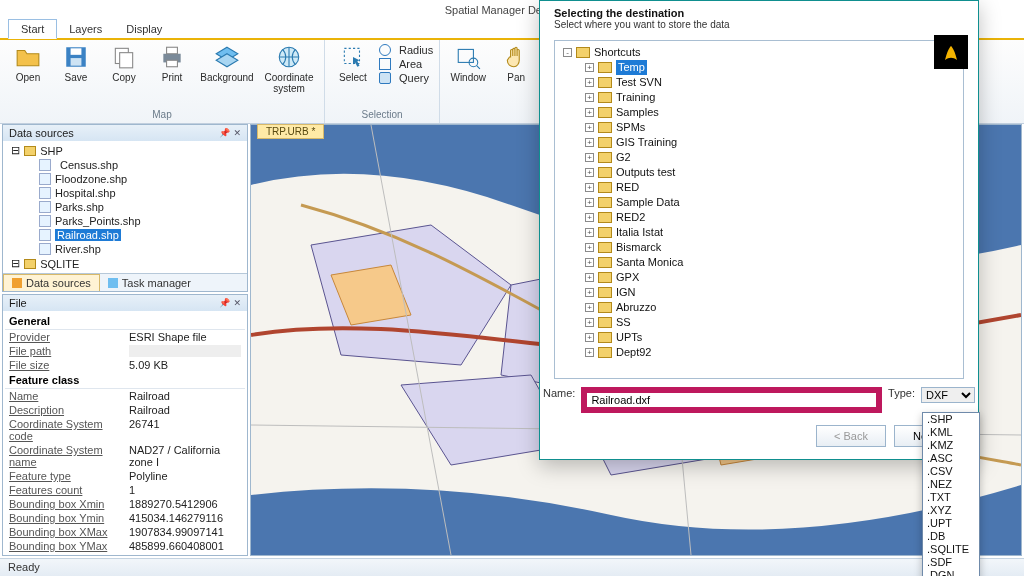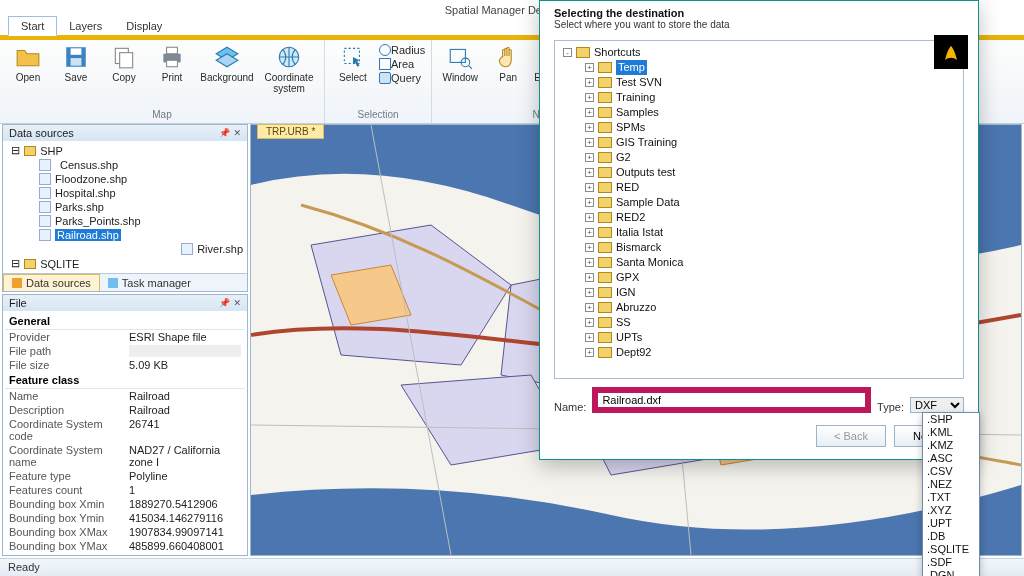--- a/index.html
+++ b/index.html
@@ -1,33 +1,33 @@
 <!DOCTYPE html>
 <html><head>
 <meta charset="utf-8">
 <style>
   * { box-sizing: border-box; margin: 0; padding: 0; font-family: "Segoe UI", Tahoma, sans-serif; font-size: 11px; }
   body { width: 1024px; height: 576px; overflow: hidden; background: #fff; position: relative; }
 
   
   .main-titlebar { height: 20px; background: #fff; display: flex; align-items: center; justify-content: center; color: #444; }
   
-  .ribbon-tabs { height: 20px; display: flex; align-items: flex-end; padding: 0 8px; border-bottom: 5px solid #eab308; }
+  .ribbon-tabs { height: 20px; display: flex; align-items: flex-end; padding: 0 8px; border-bottom: 2px solid #eab308; }
   .ribbon-tab { padding: 3px 12px; color: #333; }
   .ribbon-tab.active { background: #fff; border: 1px solid #9abfe3; border-bottom: 1px solid #fff; position: relative; top: 1px; }
   
   .ribbon { height: 84px; background: linear-gradient(#fdfdfd,#f0f4f8); border-bottom: 1px solid #c1cfde; display: flex; }
   .ribbon-group { display: flex; flex-direction: column; align-items: center; border-right: 1px solid #d0dce8; padding: 2px 6px; }
   .ribbon-group .items { flex: 1; display: flex; align-items: flex-start; gap: 4px; }
   .ribbon-btn { display: flex; flex-direction: column; align-items: center; justify-content: flex-start; width: 44px; padding-top: 2px; color: #165a9c; cursor: default; }
   .ribbon-btn .ico { width: 26px; height: 26px; display: flex; align-items: center; justify-content: center; }
   .ribbon-btn .lbl { font-size: 10px; text-align: center; line-height: 1.1; margin-top: 2px; color: #2a2a2a; }
   .ribbon-btn.disabled { opacity: .45; }
   .ribbon-small-col { display:flex; flex-direction:column; gap:2px; padding-top:2px;}
-  .ribbon-small { display:flex; align-items:center; gap:0; color:#2a2a2a; font-size:10px;}
+  .ribbon-small { display:flex; align-items:center; gap:8px; color:#2a2a2a; font-size:10px;}
   .ribbon-small .dot{width:12px;height:12px;border:1px solid #2f7abf;border-radius:50%; }
   .ribbon-group .caption { font-size: 10px; color: #6b7b8a; padding: 1px 0; }
 
   
   .workspace { position: absolute; top: 124px; left: 0; right: 0; bottom: 18px; display: flex; }
   .left-col { width: 250px; display: flex; flex-direction: column; }
   .panel { border: 1px solid #9fb7ce; margin: 0 2px 2px 2px; display: flex; flex-direction: column; background:#fff;}
   .panel-header { background: linear-gradient(#e7f0f8,#d6e5f3); padding: 2px 6px; font-size: 11px; color: #1a1a1a; display:flex; align-items:center; justify-content:space-between;}
   .panel-body { flex:1; overflow:auto; padding:2px;}
   .tree { font-size:11px; color:#222; }
@@ -37,21 +37,21 @@
   .tree .node.selected span.txt{ background:#1e7bd6;color:#fff;padding:0 2px;}
   .panel-tabs { display:flex; border-top:1px solid #b6c8d9; background:#eef4fa;}
   .panel-tabs .ptab { padding:2px 8px; font-size:10px; color:#333; display:flex; align-items:center; gap:4px;}
   .panel-tabs .ptab.active{ background:#fff3d4; border:1px solid #d7b96a; border-bottom:none;}
   .panel-tabs .ptab .sq{width:10px;height:10px;background:#f0a030;}
   .panel-tabs .ptab .sq2{width:10px;height:10px;background:#6fbef0;}
 
   
   .props .section { font-weight:bold; padding:2px 4px; border-bottom:1px solid #dfe6ee;}
   .props .row { display:flex; padding:1px 4px; }
-  .props .row .k { width:120px; color:#555; }
+  .props .row .k { width:120px; color:#555;text-decoration:underline; }
   .props .row .v { flex:1; color:#222; }
 
   
   .map-col { flex:1; position:relative; border:1px solid #9fb7ce; margin:0 2px 2px 0;}
   .map-tab { position:absolute; top:-1px; left:6px; background:#ffeaa6; border:1px solid #d7b96a; padding:1px 8px; font-size:10px; color:#5a4a10; z-index:2;}
   .map-canvas { position:absolute; inset:0; }
   .map-canvas svg { width:100%; height:100%; }
 
   
   .statusbar { position:absolute; left:0; right:0; bottom:0; height:18px; background:linear-gradient(#f2f6fa,#e4ecf4); border-top:1px solid #c4d3e1; padding:2px 8px; font-size:10px; color:#333;}
@@ -64,21 +64,21 @@
   .dlg-sub .h{ font-weight:bold; color:#111;}
   .dlg-sub .s{ color:#333; font-size:10px;}
   .dlg-logo { position:absolute; right:10px; top:34px; width:34px; height:34px; background:#000; display:flex;align-items:center;justify-content:center;}
   .dlg-logo svg{width:24px;height:24px;}
   .dlg-tree { margin:8px 14px 4px 14px; flex:1; border:1px solid #a9bed2; overflow:auto; padding:4px;}
   .dlg-tree .tn{display:flex; align-items:center; gap:4px; padding:0 0 0 26px; font-size:11px; color:#111; line-height:15px;}
   .dlg-tree .tn.root{padding-left:4px;}
   .dlg-tree .pm{ width:9px;height:9px;border:1px solid #8a8a8a; font-size:8px; line-height:7px; text-align:center; color:#555;}
   .dlg-tree .fd{ width:14px;height:11px;background:#f3d16b;border:1px solid #b38a1a;}
   .dlg-tree .tn.sel span.t{ background:#1e7bd6;color:#fff;padding:0 2px;}
-  .dlg-row { display:flex; align-items:flex-end; gap:6px; padding:4px 14px;}
+  .dlg-row { display:flex; align-items:flex-start; gap:6px; padding:4px 3px;}
   .dlg-row label{ color:#333;}
   .dlg-row input[type=text]{ flex:1; border:6px solid #be185d; padding:1px 4px; font-size:11px;}
   .dlg-row select{ width:54px; border:1px solid #9bb4cc; font-size:11px;}
   .dlg-btns { display:flex; justify-content:flex-end; gap:8px; padding:8px 14px 12px 14px;align-items:flex-end;}
   .dlg-btns button{ width:70px; height:22px; border:1px solid #9bb4cc; background:linear-gradient(#fff,#e8eef4); font-size:11px;}
   .dlg-btns button:disabled{ color:#999;}
 
   
   .type-pop { position:absolute; top:412px; left:922px; width:58px; background:#fff; border:1px solid #6f8aaa; z-index:60; box-shadow:0 3px 8px rgba(0,0,0,.25);}
   .type-pop .opt{ padding:0 4px; font-size:11px; color:#111; line-height:13px;}
@@ -272,21 +272,21 @@
               <span class="txt">Parks.shp</span>
             </div>
             <div class="node" style="padding-left: 34px;">
               <span style="width:12px;height:12px;border:1px solid #9ac;background:#e6f3ff;display:inline-block"></span>
               <span class="txt">Parks_Points.shp</span>
             </div>
             <div class="node selected" style="padding-left: 34px;">
               <span style="width:12px;height:12px;border:1px solid #9ac;background:#e6f3ff;display:inline-block"></span>
               <span class="txt">Railroad.shp</span>
             </div>
-            <div class="node" style="padding-left: 34px; justify-content: flex-end;">
+            <div class="node" style="padding-left: 34px;">
               <span style="width:12px;height:12px;border:1px solid #9ac;background:#e6f3ff;display:inline-block"></span>
               <span class="txt">River.shp</span>
             </div>
           </div>
         <div class="node root">
             <span>⊟</span>
             <span class="fold"></span>
             <span class="txt">SQLITE</span>
           </div>
       </div>

